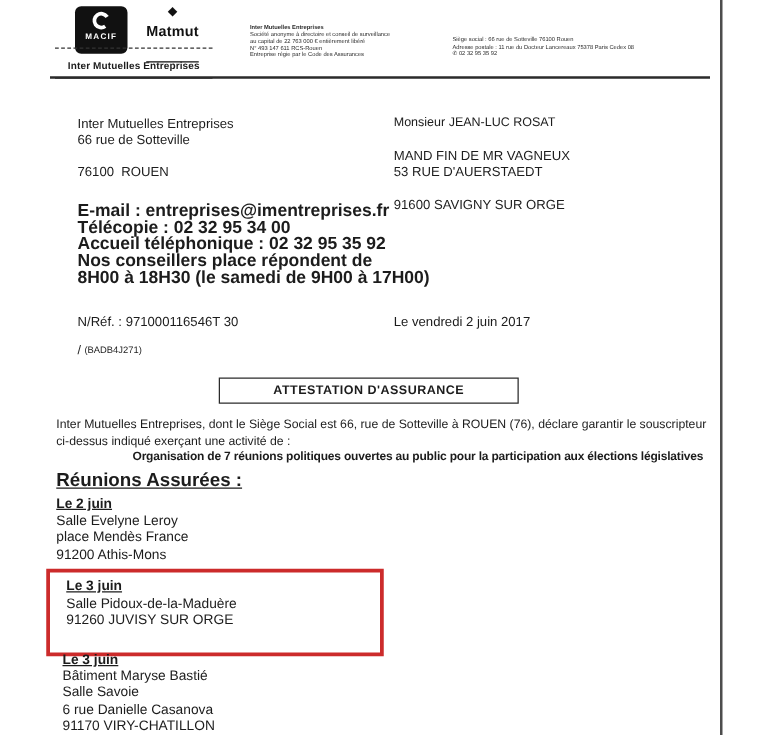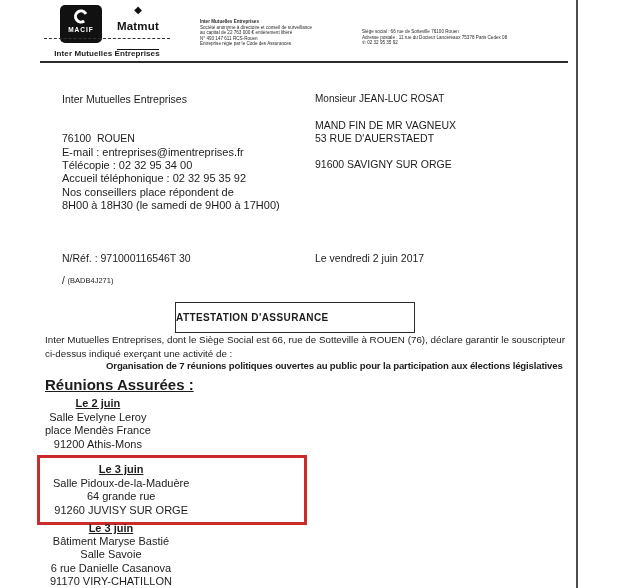--- a/index.html
+++ b/index.html
@@ -25,44 +25,44 @@
 
   
   .company-block { left:200px; top:19px; width:150px; font-size:4.6px; line-height:5.5px; color:#2a2a2a; }
   .company-block .b0 { font-weight:bold; }
   .siege-block { left:362px; top:29px; width:175px; font-size:4.6px; line-height:5.5px; color:#2a2a2a; }
   .header-rule { left:40px; top:61px; width:528px; height:2px; background:#2b2b2b; }
 
   
   .sender-top { left:62px; top:93px; font-size:10.5px; line-height:13px; }
   .sender-city { left:62px; top:132px; font-size:10.5px; white-space:pre-wrap; }
-  .sender-contact { left:62px; top:146px; font-size:11px; line-height:13.2px; font-weight:normal; }
+  .sender-contact { left:62px; top:162px; font-size:14px; line-height:13.2px; font-weight:bold; }
   .recipient-name { left:315px; top:93px; font-size:10px; }
   .recipient-mid { left:315px; top:119px; font-size:10.5px; line-height:13px; }
   .recipient-city { left:315px; top:158px; font-size:10.5px; }
 
   
   .ref-line { left:62px; top:252px; font-size:10.5px; }
   .date-line { left:315px; top:252px; font-size:10.5px;text-align:center; }
   .doc-code { left:62px; top:275px; font-size:10px; }
   .doc-code .small { font-size:7.5px; vertical-align:1px; }
 
   
-  .title-box { left:175px; top:302px; width:240px; height:31px; border:1.2px solid #2b2b2b;
-    display:flex; align-items:center; justify-content:flex-start; }
+  .title-box { left:175px; top:302px; width:240px; height:21px; border:1.2px solid #2b2b2b;
+    display:flex; align-items:center; justify-content:center; }
   .title-box span { font-size:10px; font-weight:600; letter-spacing:0.4px; }
 
   
   .body-par { left:45px; top:333px; width:533px; font-size:9.8px; line-height:13.5px; }
   .activity-line { left:106px; top:360px; font-size:9.6px; font-weight:bold;
     letter-spacing:-0.15px; white-space:nowrap; }
   .meetings-heading { left:45px; top:376px; font-size:15px; font-weight:bold; text-decoration:underline; }
 
   
-  .meeting { font-size:11px; line-height:13.5px;text-align:center; }
+  .meeting { font-size:11px; line-height:13.5px; }
   .meeting .date { font-weight:bold; text-decoration:underline; }
   .m1 { left:45px; top:397px; }
   .m3 { left:50px; top:522px; line-height:13.2px; }
   .highlight-box { left:37px; top:455px; width:270px; height:70px;
     border:3px solid #cc2b2b; }
   .m2 { left:13px; top:5px; position:absolute; }
 
   
   .scan-edge { left:576px; top:0; width:1.6px; height:588px; background:#4d4d4d; }
 </style>
@@ -98,20 +98,21 @@
   <div class="abs siege-block">
     <div>Siège social : 66 rue de Sotteville 76100 Rouen</div>
     <div>Adresse postale : 11 rue du Docteur Lancereaux 75378 Paris Cedex 08</div>
     <div>✆ 02 32 95 35 92</div>
   </div>
 
   <div class="abs header-rule"></div>
 
   <div class="abs sender-top">
     <div>Inter Mutuelles Entreprises</div>
+    <div>66 rue de Sotteville</div>
   </div>
   <div class="abs sender-city">76100  ROUEN</div>
   <div class="abs sender-contact">
     <div>E-mail : entreprises@imentreprises.fr</div>
     <div>Télécopie : 02 32 95 34 00</div>
     <div>Accueil téléphonique : 02 32 95 35 92</div>
     <div>Nos conseillers place répondent de</div>
     <div>8H00 à 18H30 (le samedi de 9H00 à 17H00)</div>
   </div>
 
@@ -140,21 +141,20 @@
     <div class="date">Le 2 juin</div>
     <div>Salle Evelyne Leroy</div>
     <div>place Mendès France</div>
     <div>91200 Athis-Mons</div>
   </div>
 
   <div class="abs highlight-box" style="border-color: rgb(204, 43, 43);">
     <div class="meeting m2">
       <div class="date">Le 3 juin</div>
       <div>Salle Pidoux-de-la-Maduère</div>
-      <div>64 grande rue</div>
       <div>91260 JUVISY SUR ORGE</div>
     </div>
   </div>
 
   <div class="abs meeting m3">
     <div class="date">Le 3 juin</div>
     <div>Bâtiment Maryse Bastié</div>
     <div>Salle Savoie</div>
     <div>6 rue Danielle Casanova</div>
     <div>91170 VIRY-CHATILLON</div>

